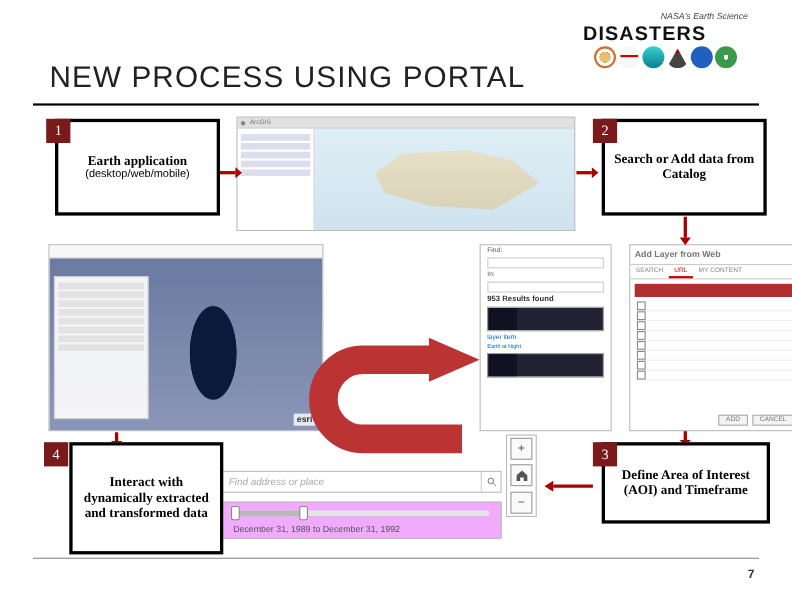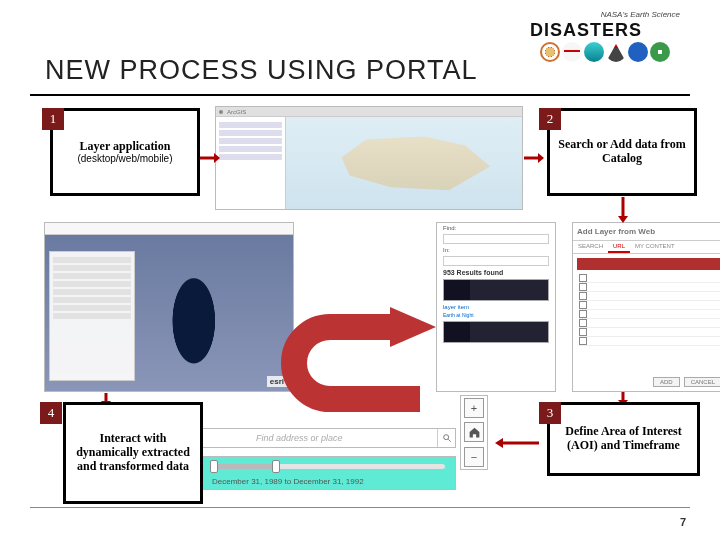--- a/index.html
+++ b/index.html
@@ -139,26 +139,26 @@
   #addweb-shot .list { margin:2px 6px; }
   #addweb-shot .list .li { height:9px; border-bottom:1px solid #eee; display:flex; align-items:center; gap:3px; }
   #addweb-shot .list .li::before { content:""; width:6px; height:6px; border:1px solid #888; }
   #addweb-shot .btns { position:absolute; bottom:4px; right:6px; display:flex; gap:4px; }
   #addweb-shot .btns span { font-size:6px; border:1px solid #aaa; padding:1px 6px; background:#f4f4f4; }
 
   #zoom-shot { top: 395px; left: 460px; width: 28px; height: 75px; background:#fff; display:flex; flex-direction:column; align-items:center; justify-content:space-around; }
   #zoom-shot .zbtn { width:20px; height:20px; border:1px solid #999; display:flex; align-items:center; justify-content:center; font-size:11px; color:#555; background:#fafafa; }
   #zoom-shot .home svg { width:13px; height:13px; fill:#555; }
 
-  #find-shot { top: 428px; left: 201px; width: 255px; height: 20px; background:#fff; display:flex; align-items:center; border:1px solid #bbb;padding-left:48px; }
+  #find-shot { top: 428px; left: 201px; width: 255px; height: 20px; background:#fff; display:flex; align-items:center; border:1px solid #bbb; }
   #find-shot .fin { flex:1; font-size:9px; color:#aaa; padding:0 6px; font-style:italic; }
   #find-shot .mag { width:18px; height:18px; border-left:1px solid #ccc; display:flex; align-items:center; justify-content:center; }
   #find-shot .mag svg { width:10px; height:10px; stroke:#666; fill:none; stroke-width:2; }
 
-  #time-shot { top: 456px; left: 201px; width: 255px; height: 34px; background:#5eead4; border:1px solid #bbb; }
+  #time-shot { top: 456px; left: 201px; width: 255px; height: 34px; background:#f0abfc; border:1px solid #bbb; }
   #time-shot .track { position:absolute; left:10px; right:10px; top:7px; height:5px; background:#e4e4e4; border-radius:3px; }
   #time-shot .fill  { position:absolute; left:10px; width:65px; top:7px; height:5px; background:#b9b9b9; border-radius:3px; }
   #time-shot .hndl  { position:absolute; top:3px; width:8px; height:13px; background:#fff; border:1px solid #888; border-radius:2px; }
   #time-shot .h1 { left:8px; } #time-shot .h2 { left:70px; }
   #time-shot .tlabel { position:absolute; left:10px; bottom:3px; font-size:8px; color:#555; }
 
   
   .arrow { position:absolute; z-index:2; }
   .arrow svg { overflow:visible; }
 
@@ -179,21 +179,21 @@
     <span class="ico-water"></span>
     <span class="ico-hurricane"></span>
   </div>
 </div>
 
 <div class="title">NEW PROCESS USING PORTAL</div>
 <div class="title-underline"></div>
 
 <div id="badge1" class="step-badge">1</div>
 <div id="box1" class="step-box">
-  <div class="step-label">Layer application</div>
+  <div class="step-label">Earth application</div>
   <div class="step-sub">(desktop/web/mobile)</div>
 </div>
 
 <div id="badge2" class="step-badge">2</div>
 <div id="box2" class="step-box">
   <div class="step-label">Search or Add data from Catalog</div>
 </div>
 
 <div id="badge3" class="step-badge">3</div>
 <div id="box3" class="step-box">

